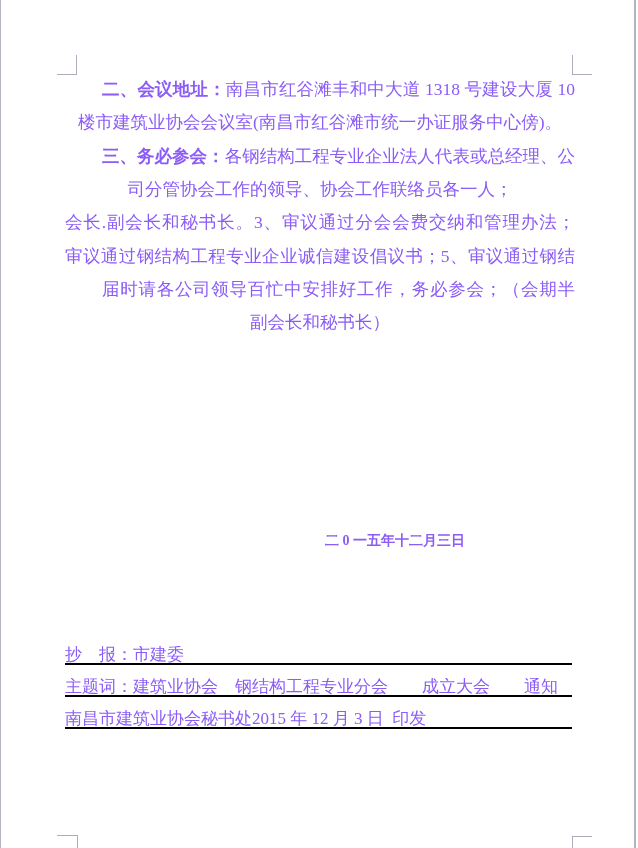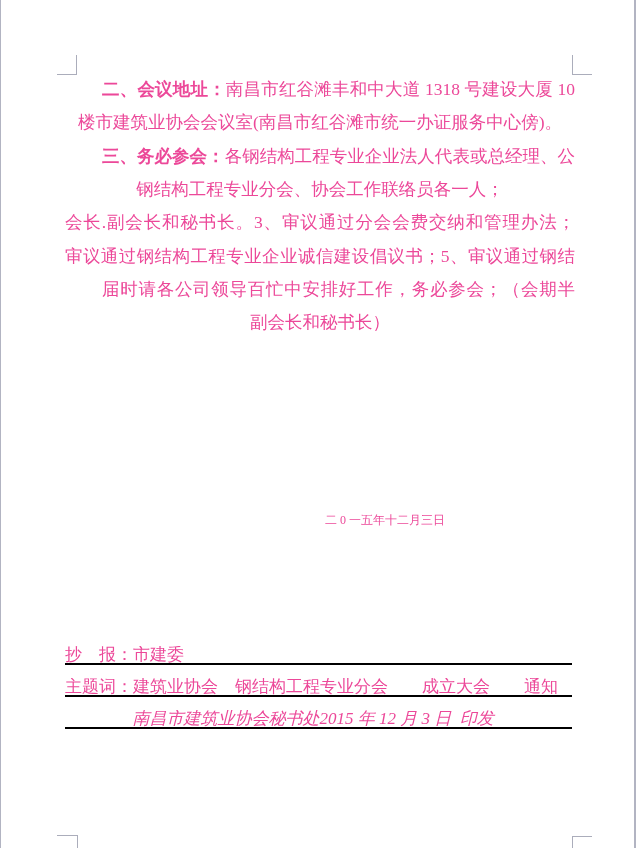--- a/index.html
+++ b/index.html
@@ -1,63 +1,63 @@
 <!DOCTYPE html>
 <html><head>
 <meta charset="utf-8">
 <style>
   html,body { margin:0; padding:0; background:#fff; }
   .page {
     position:relative; width:638px; height:848px; background:#ffffff;
-    font-family:"Liberation Serif","DejaVu Serif",serif; color:#ec4899; overflow:hidden;
+    font-family:"Liberation Serif","DejaVu Serif",serif; color:#8b5cf6; overflow:hidden;
   }
   
   .edge { position:absolute; top:0; bottom:0; background:#b2b4c2; }
   .edge.left  { left:0; width:1px; }
   .edge.right { left:634px; width:2px; }
   
   .mark { position:absolute; border:0 solid #abadbb; }
   .mark.tl { left:57px;  top:55px;  width:19px; height:19px; border-right-width:1px; border-bottom-width:1px; }
   .mark.tr { left:572px; top:55px;  width:19px; height:19px; border-left-width:1px;  border-bottom-width:1px; }
   .mark.bl { left:57px;  top:835px; width:20px; height:13px; border-right-width:1px; border-top-width:1px; }
   .mark.br { left:572px; top:836px; width:19px; height:12px; border-left-width:1px;  border-top-width:1px; }
   
   .bodytext { position:absolute; left:65px; top:73px; width:510px; font-size:17.5px; }
   .ln { height:33.35px; line-height:33.35px; overflow:hidden; text-align:center; }
   .ln.jf { text-align:justify; text-align-last:justify; text-justify:inter-character; }
   .ln.ind { text-indent:37px; }
   .ln b { font-weight:bold; }
   .contact { font-weight:bold; white-space:pre; }
   
-  .sigdate { position:absolute; left:325px; top:509px; font-size:12px; line-height:22px; white-space:pre; }
+  .sigdate { position:absolute; left:325px; top:530px; font-size:14px; line-height:22px; white-space:pre;font-weight:bold; }
   
   .footer { position:absolute; left:65px; top:646px; width:507px; font-size:17px; }
   .frow { height:17px; line-height:17.5px; border-bottom:2px solid #000; white-space:pre; overflow:hidden; }
   .frow + .frow { margin-top:13px; }
-  .frow.split { display:flex; justify-content:center;font-style:italic; }
+  .frow.split { display:flex; justify-content:flex-start; }
   .frow.split .right { margin-right:11px; }
 </style>
 </head>
 <body>
 
 <div class="page">
 
   <div class="edge left"></div>
   <div class="edge right"></div>
 
   <div class="mark tl"></div>
   <div class="mark tr"></div>
   <div class="mark bl"></div>
   <div class="mark br"></div>
 
   <div class="bodytext">
     <div class="ln ind jf"><b>二、会议地址：</b><span>南昌市红谷滩丰和中大道 1318 号建设大厦 10</span></div>
     <div class="ln"><span>楼市建筑业协会会议室(南昌市红谷滩市统一办证服务中心傍)。</span></div>
     <div class="ln ind jf"><b>三、务必参会：</b><span>各钢结构工程专业企业法人代表或总经理、公</span></div>
-    <div class="ln"><span>钢结构工程专业分会、协会工作联络员各一人；</span></div>
+    <div class="ln"><span>司分管协会工作的领导、协会工作联络员各一人；</span></div>
     <div class="ln jf"><span>会长.副会长和秘书长。3、审议通过分会会费交纳和管理办法；4、</span></div>
     <div class="ln jf"><span>审议通过钢结构工程专业企业诚信建设倡议书；5、审议通过钢结构</span></div>
     <div class="ln ind jf"><span>届时请各公司领导百忙中安排好工作，务必参会；（会期半天，</span></div>
     <div class="ln"><span>副会长和秘书长）</span></div>
     <div class="ln contact">
       
     </div>
   </div>
 
   <div class="sigdate">二 0 一五年十二月三日</div>

